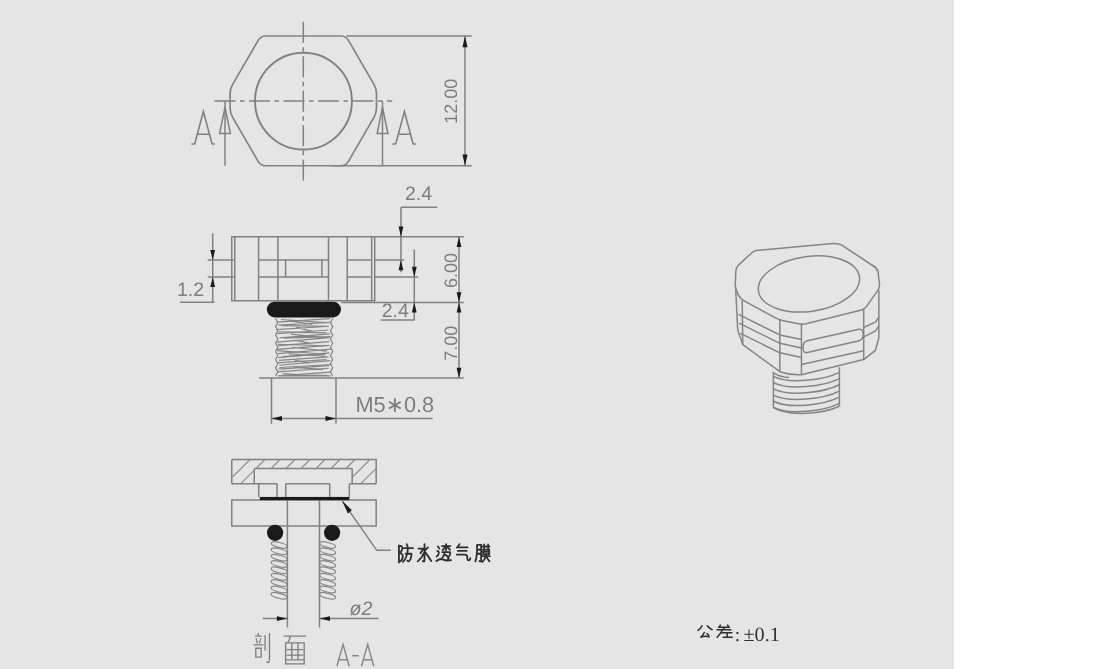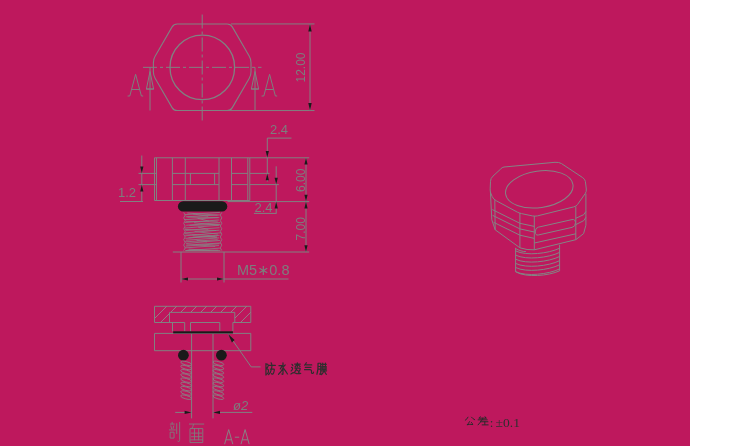--- a/index.html
+++ b/index.html
@@ -1,16 +1,16 @@
 <!DOCTYPE html>
 <html><head>
 <meta charset="utf-8">
 <style>
 html,body{margin:0;padding:0;background:#fff;}
-#page{width:690px;height:446px;position:relative;background:#be185d;overflow:hidden;text-align:right;}
+#page{width:636px;height:446px;position:relative;background:#e5e5e5;overflow:hidden;text-align:right;}
 svg{position:absolute;top:0;left:0;}
 
 </style>
 </head>
 <body>
 <div id="page">
 <svg width="730" height="446" viewBox="0 0 730 446">
 <g fill="none" stroke="#818181" stroke-width="1">
 
 <path d="M202.2 14.5 V120.5" stroke-dasharray="14 3 3 3"></path>

